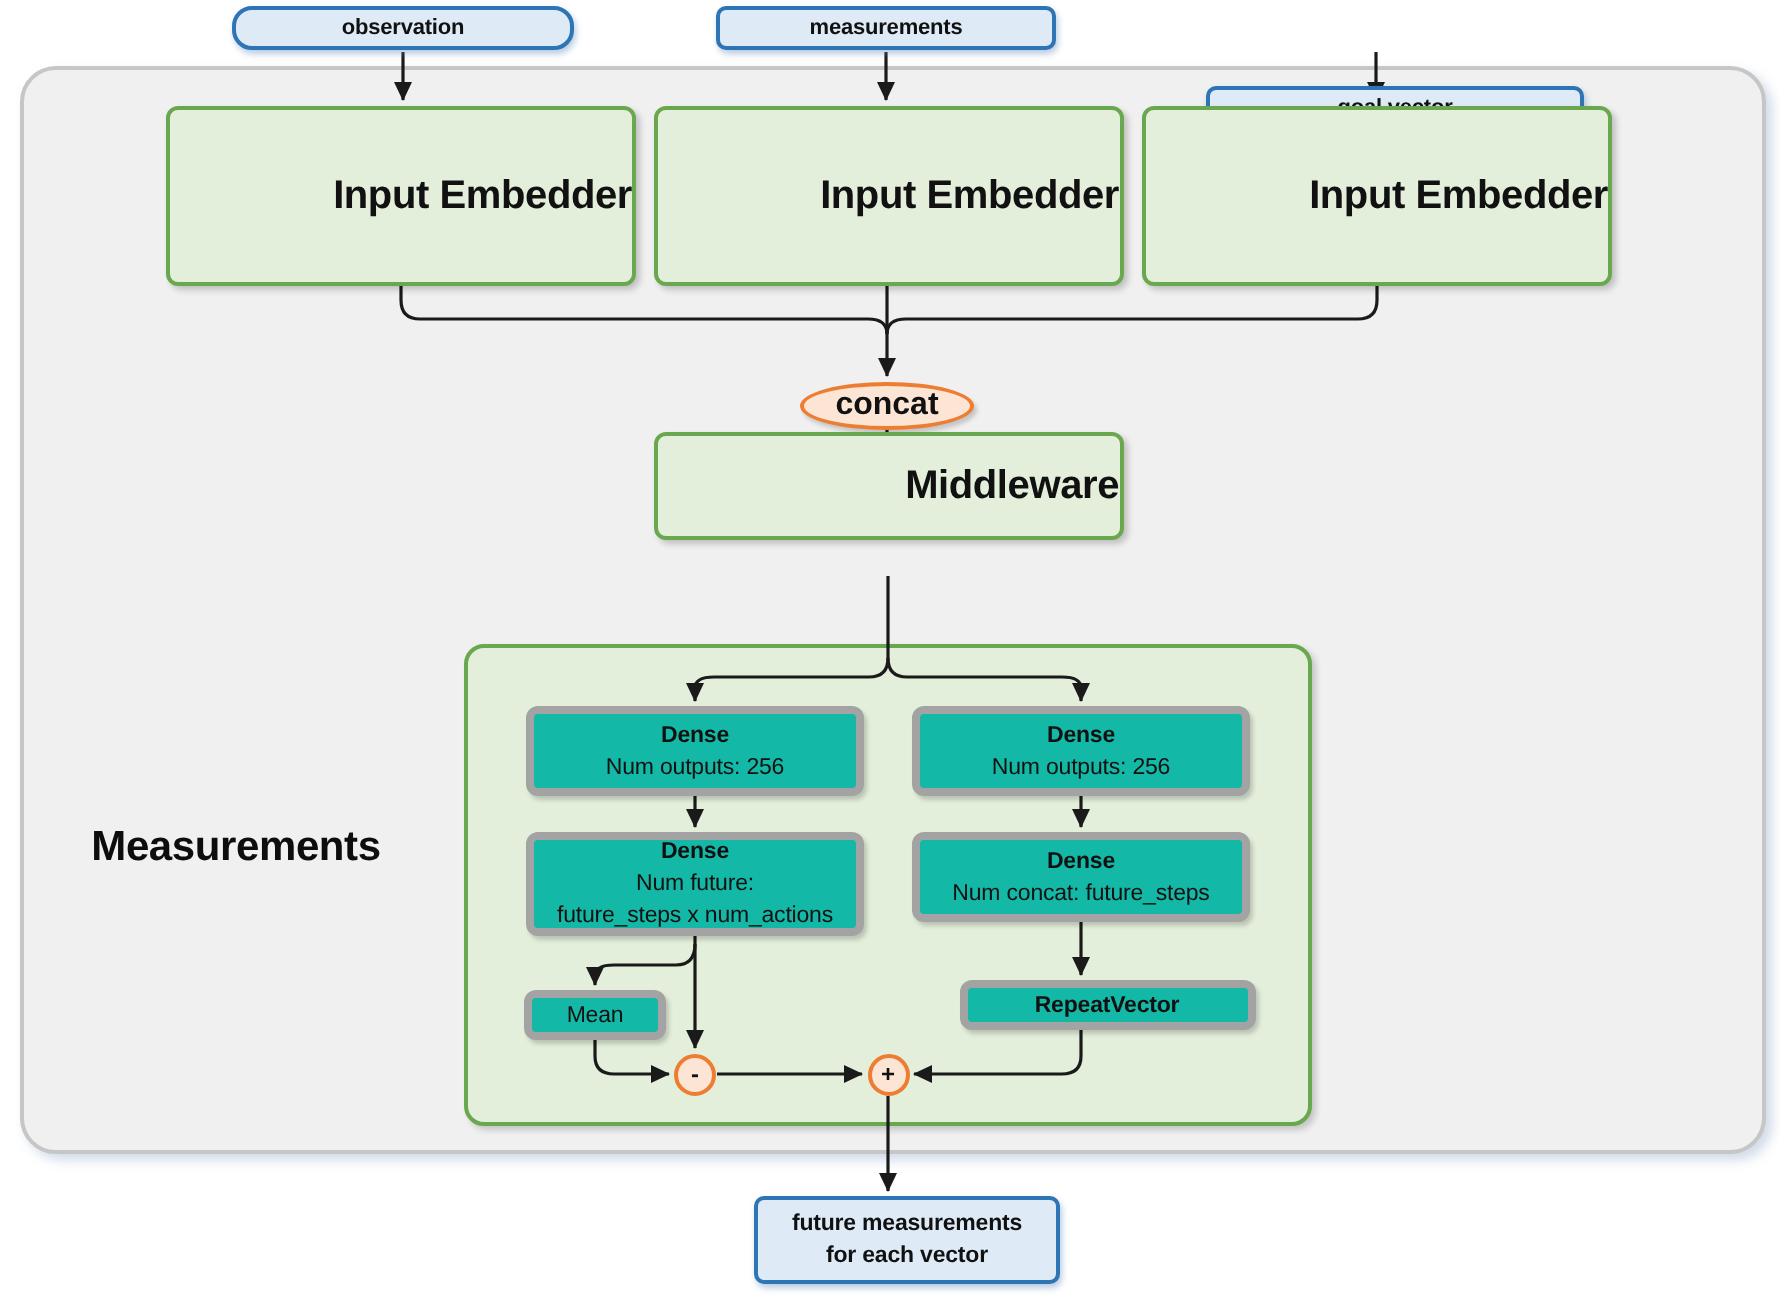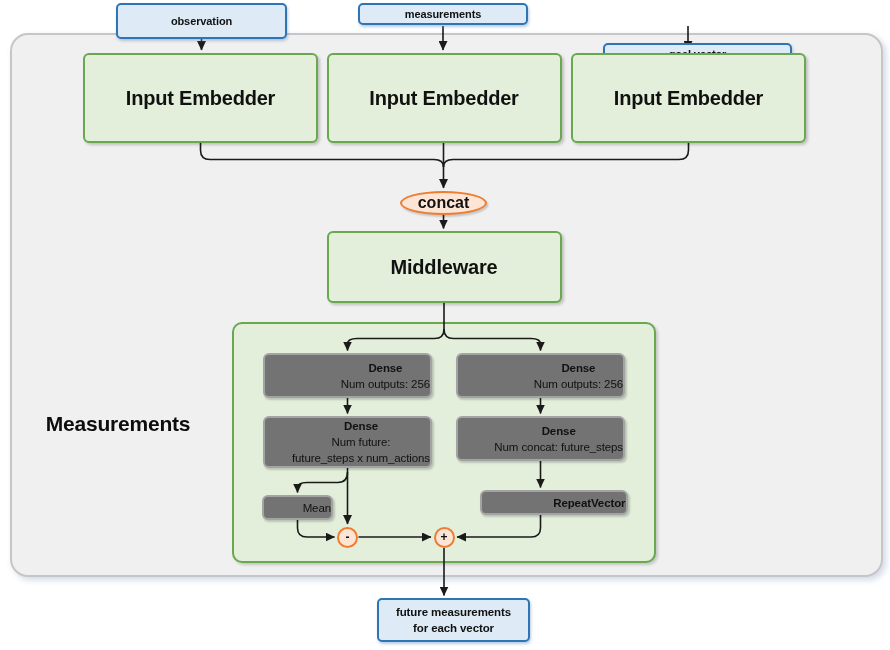--- a/index.html
+++ b/index.html
@@ -24,26 +24,26 @@
   
   .blue-box{
     background:#deebf7;border:2.5px solid #2e75b6;border-radius:5px;
     font-weight:bold;font-size:11px;letter-spacing:-.1px;
     box-shadow:1px 2px 3px rgba(100,140,190,.45);
   }
   .green-box{
     background:#e3efdb;border:2.5px solid #6aa84f;border-radius:6px;
     font-weight:bold;font-size:20px;letter-spacing:-.2px;
     box-shadow:2px 2px 3px rgba(0,0,0,.2);
+    justify-content:flex-end;
   }
   .orange-box{
-    background:#737373;border:2px solid #a3a3a3;border-radius:6px;
+    background:#14b8a6;border:4px solid #a3a3a3;border-radius:6px;
     font-size:11.5px;letter-spacing:-.1px;line-height:16px;
     box-shadow:1.5px 2px 2px rgba(0,0,0,.18);
-    justify-content:flex-end;
   }
   .orange-box b{font-size:11.5px;}
   .orange-ellipse{
     background:#fce5d5;border:2.5px solid #ed7d31;border-radius:50%;
     font-weight:bold;font-size:16px;
     box-shadow:1.5px 2px 2px rgba(0,0,0,.18);
   }
   .op-circle{
     background:#fce5d5;border:2.5px solid #ed7d31;border-radius:50%;
     font-weight:bold;font-size:12px;line-height:1;
@@ -96,21 +96,21 @@
     <path d="M358.5,537 H431" marker-end="url(#ah)"></path>
 
     <path d="M540.5,461 V487.5" marker-end="url(#ah)"></path>
 
     <path d="M540.5,515 V528 Q540.5,537 531,537 H457" marker-end="url(#ah)"></path>
 
     <path d="M444,548 V595.5" marker-end="url(#ah)"></path>
   </g>
 </svg>
 
-<div class="abs blue-box flexc lay4" style="left:116px;top:3px;width:171px;height:36px;">
+<div class="abs blue-box flexc lay4" style="left:116px;top:3px;width:171px;height:22px;border-radius:10px;">
   <span>observation</span>
 </div>
 <div class="abs blue-box flexc lay4" style="left:358px;top:3px;width:170px;height:22px;">
   <span>measurements</span>
 </div>
 <div class="abs blue-box flexc lay4" style="left:603px;top:3px;width:189px;height:22px;margin-top:40px;">
   <span>goal vector</span>
 </div>
 
 <div class="abs green-box flexc lay4" style="left:83px;top:53px;width:235px;height:90px;">
@@ -120,21 +120,21 @@
   <span>Input Embedder</span>
 </div>
 <div class="abs green-box flexc lay4" style="left:571px;top:53px;width:235px;height:90px;">
   <span>Input Embedder</span>
 </div>
 
 <div class="abs orange-ellipse flexc lay4" style="left:400px;top:191px;width:87px;height:24px;">
   <span>concat</span>
 </div>
 
-<div class="abs green-box flexc lay4" style="left:326.5px;top:231px;width:235px;height:72px;">
+<div class="abs green-box flexc lay4" style="left:326.5px;top:216px;width:235px;height:54px;">
   <span>Middleware</span>
 </div>
 
 <div class="abs head-label lay4" style="left:22px;top:408px;width:192px;">
   <div>Measurements</div>
 </div>
 
 <div class="abs orange-box flexc lay4" style="left:263px;top:353px;width:169px;height:45px;">
   <div>
     <b>Dense</b><br>

